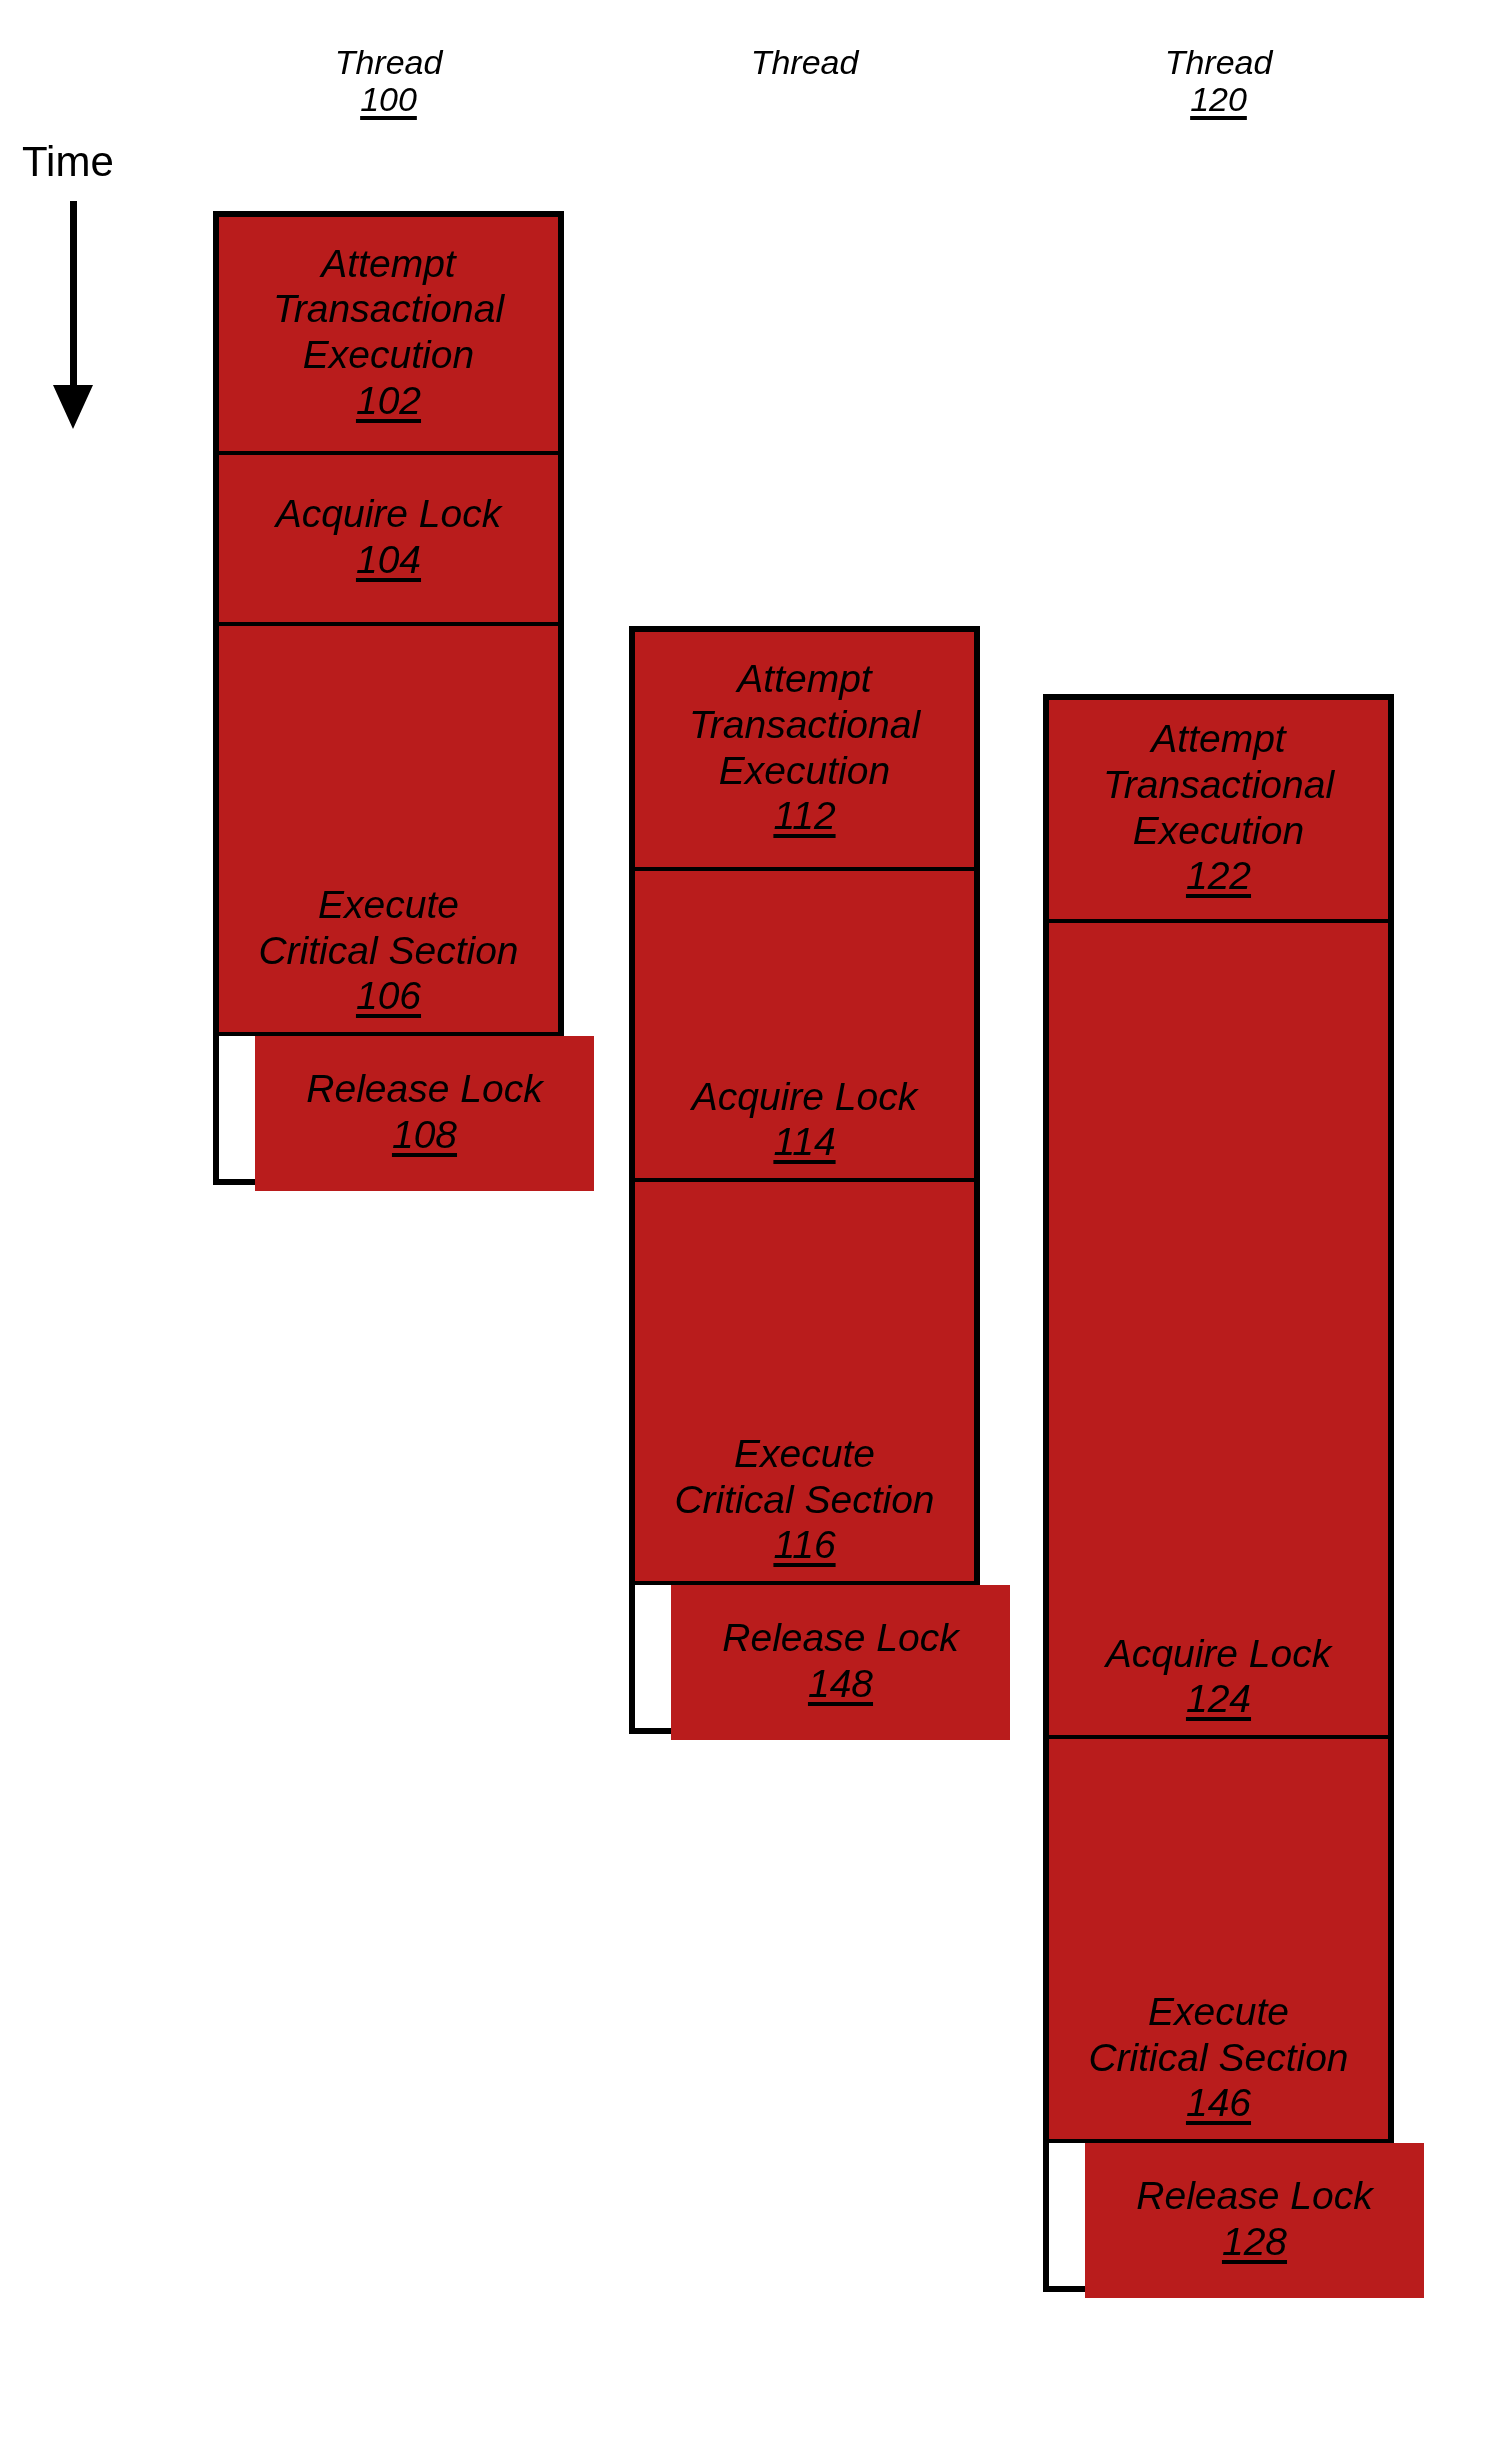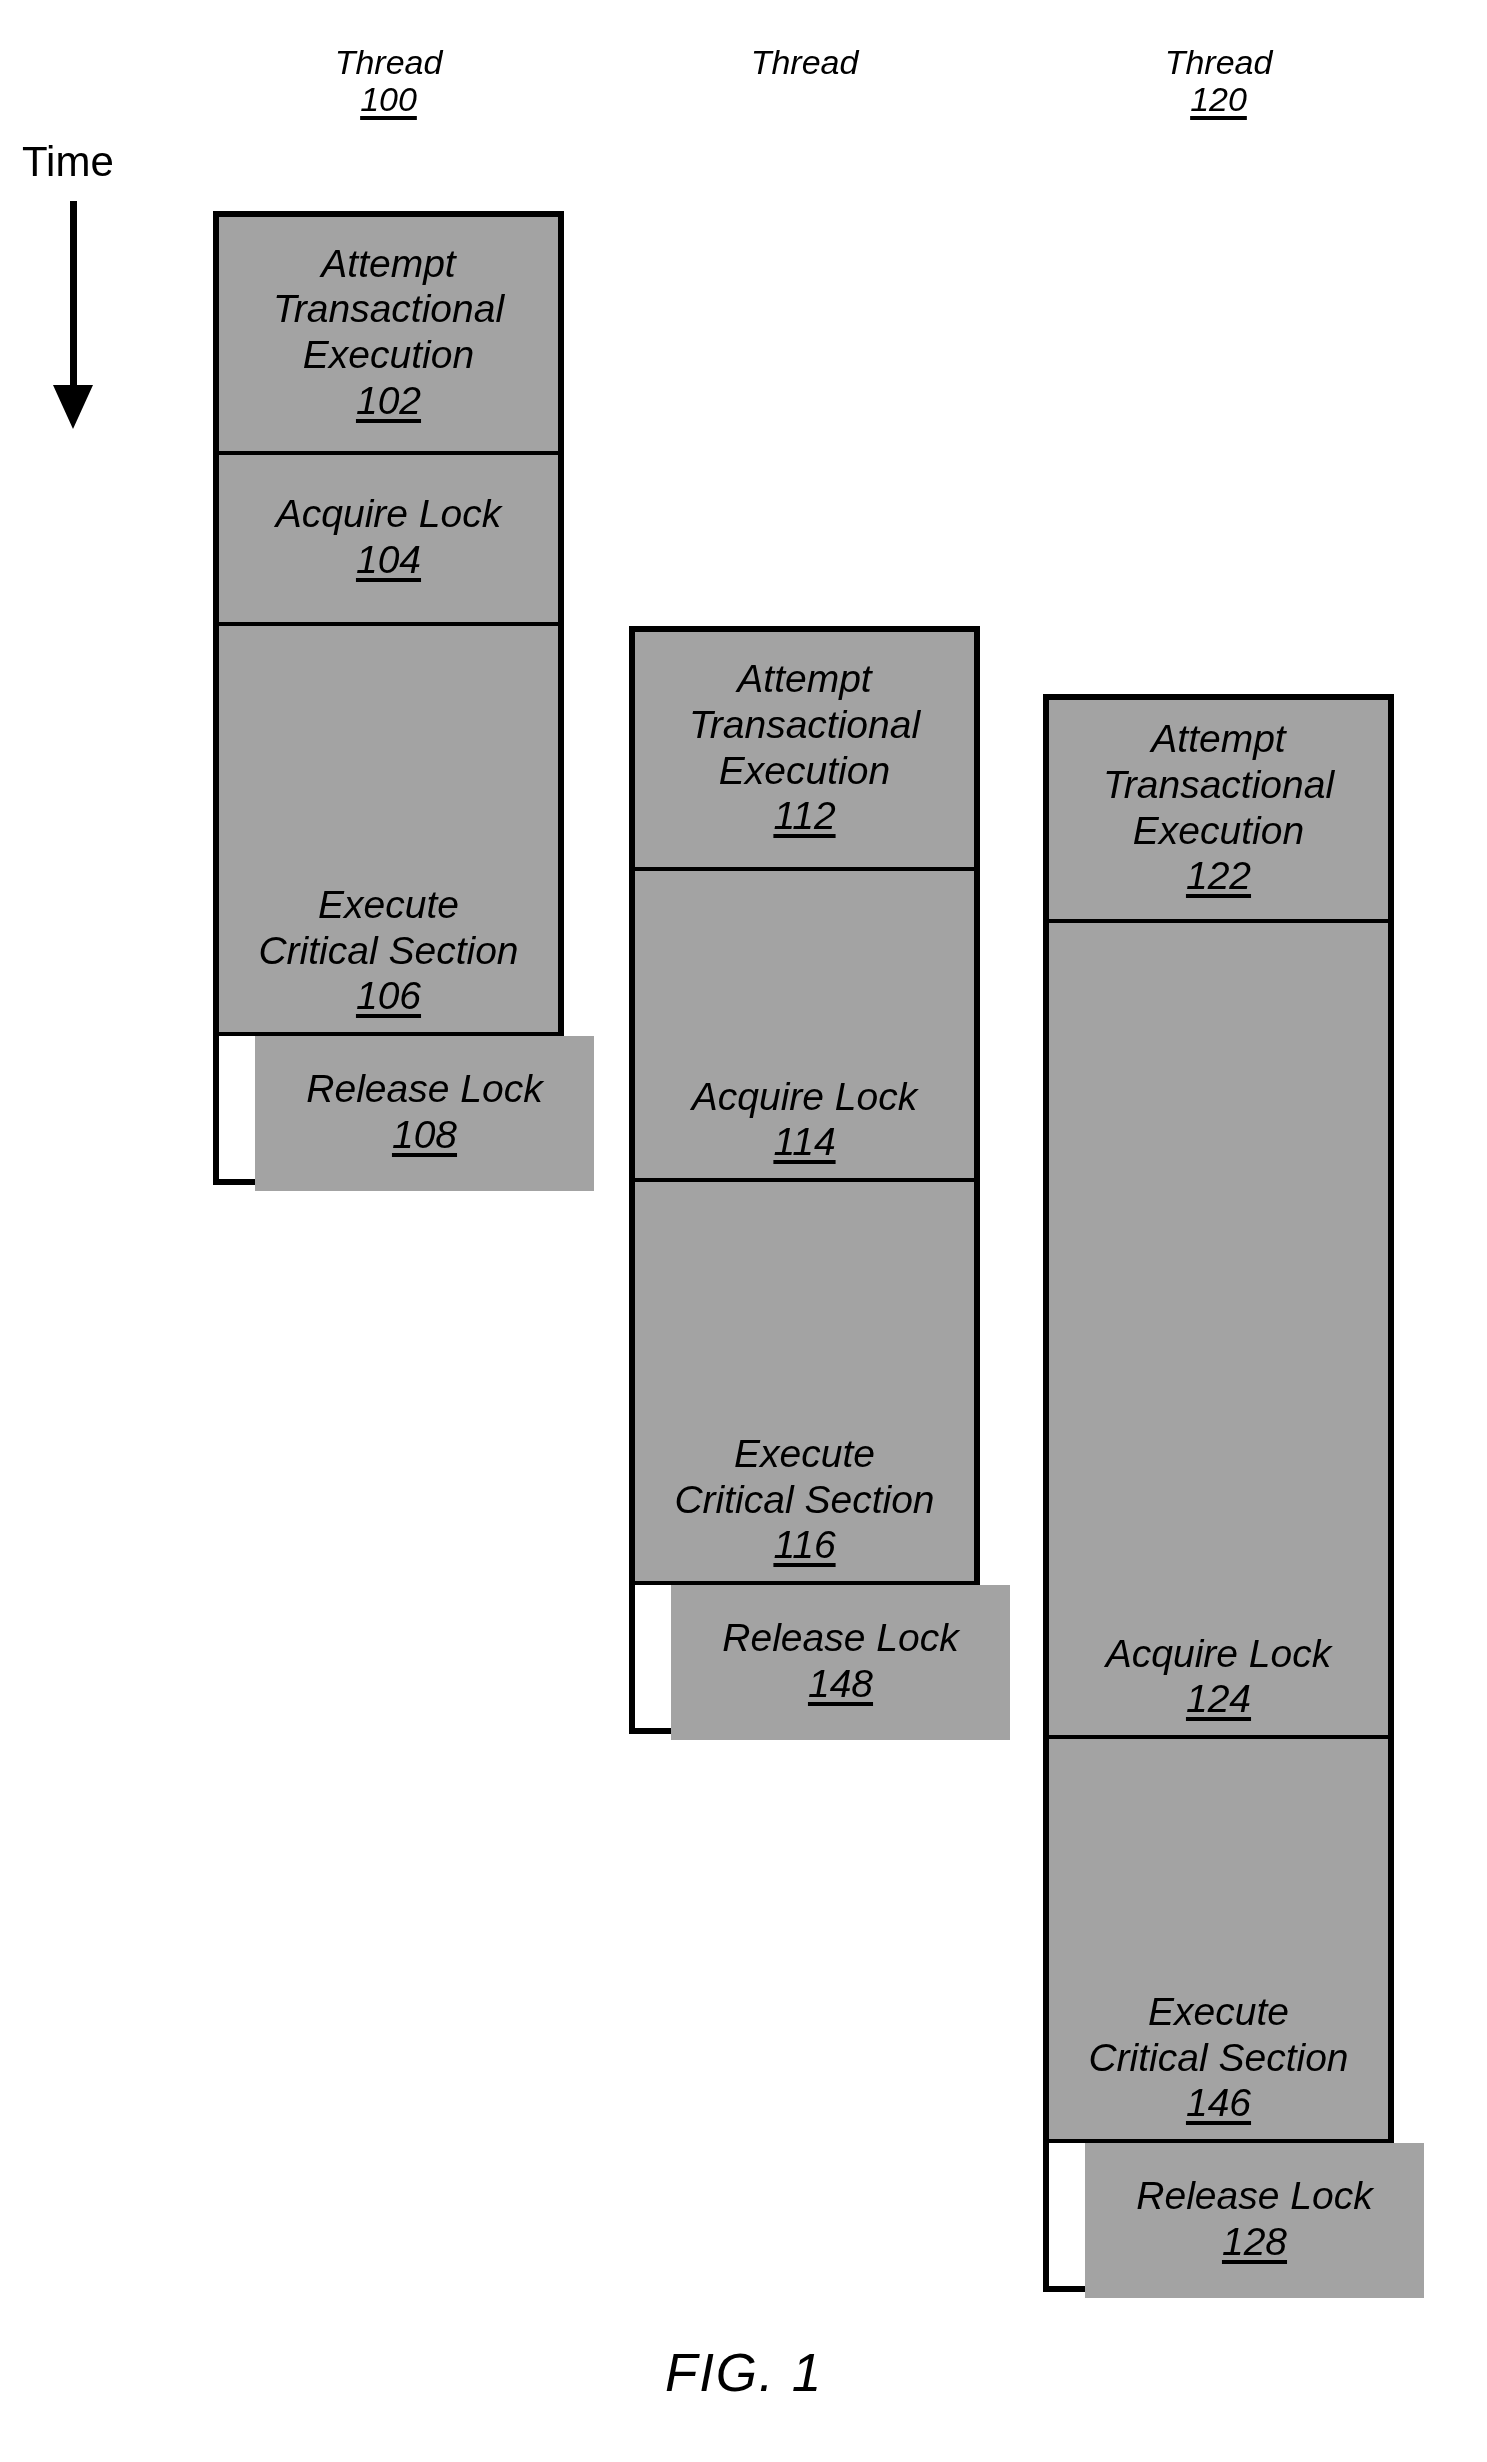--- a/index.html
+++ b/index.html
@@ -68,21 +68,21 @@
   .thread-column {
     position: absolute;
     box-sizing: border-box;
     border: 6.5px solid #000000;
     background: #ffffff;
   }
   .phase-box {
     position: relative;
     box-sizing: border-box;
     border-bottom: 4.6px solid #000000;
-    background: #a3a3a3;
+    background: #b91c1c;
     display: flex;
     justify-content: center;
     width: 100%;
   }
   .phase-box.last { border-bottom: none; margin-left: 36px; }
   .phase-box.align-middle { align-items: center; }
   .phase-box.align-bottom  { align-items: flex-end; }
 
   .phase-text {
     text-align: center;
@@ -215,16 +215,15 @@
         </div>
       </div>
       <div class="phase-box align-middle last" style="height: 155px;">
         <div class="phase-text">
           <span class="phase-line">Release Lock</span>
           <span class="phase-num">128</span>
         </div>
       </div>
     </div>
 
-  <div class="fig-caption">FIG. 1</div>
 
 </div>
 
 
 </body></html>

